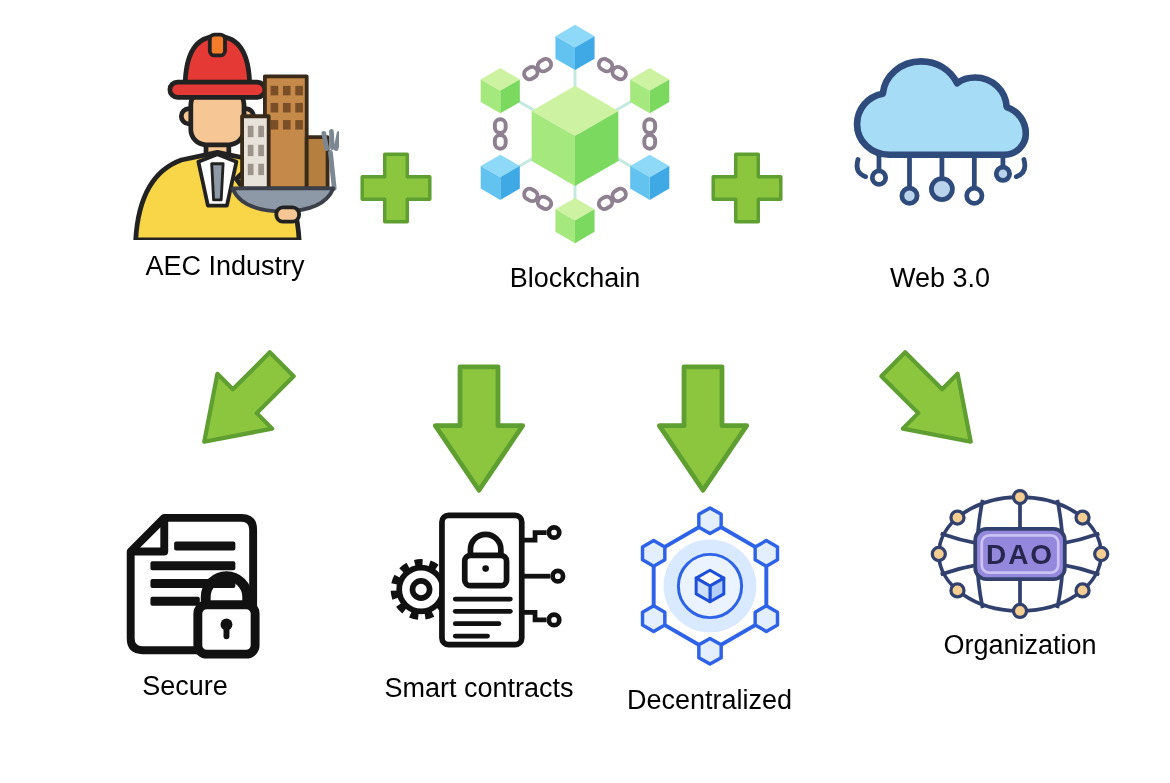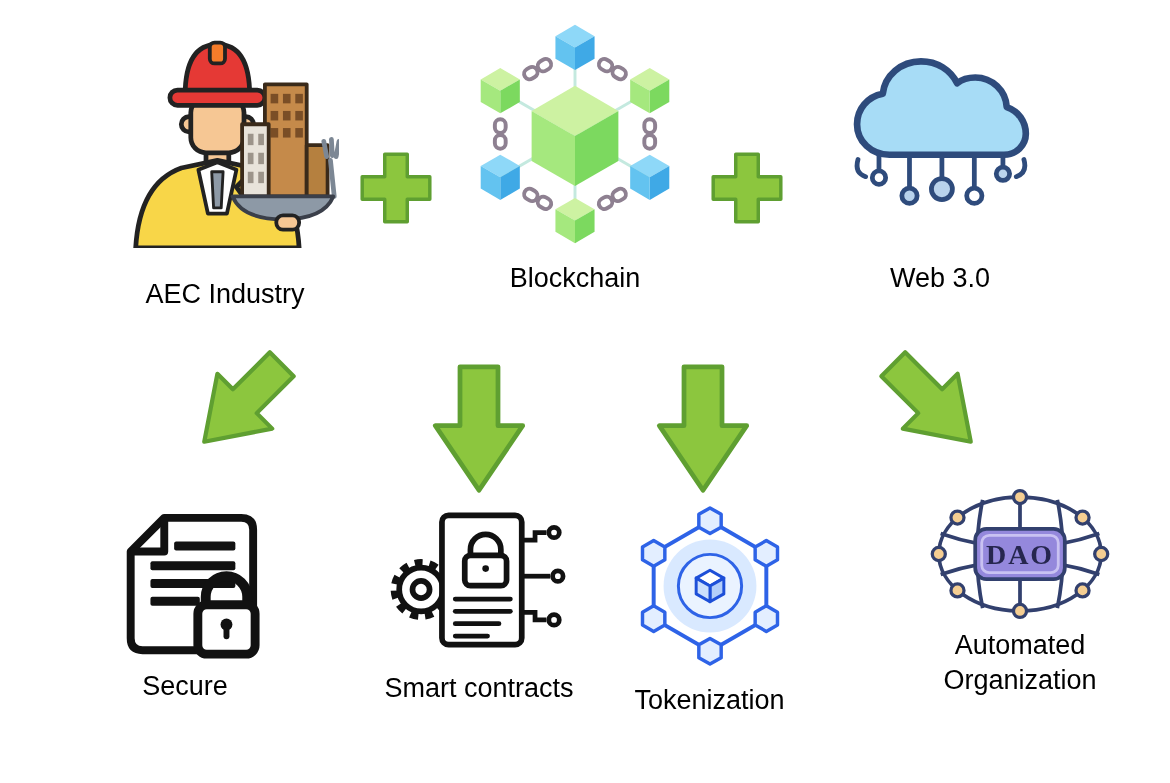--- a/index.html
+++ b/index.html
@@ -1,25 +1,25 @@
 <!DOCTYPE html>
 <html style="--arrow-fill: #8CC63E; --arrow-stroke: #5F9F31; --blockchain-blue: #63C3F0; --blockchain-green: #A5E87E; --chain-gray: #8E8091; --cloud-fill: #A7DCF6; --cloud-stroke: #2E4B7C; --token-blue: #2E63E7; --dao-badge-fill: #9488DC; --dao-node-fill: #F5CE92; --outline-black: #111111;"><head>
 <meta charset="utf-8">
 <style>
   html,body{margin:0;padding:0;background:#fff;}
   .diagram{
     position:relative;width:1170px;height:783px;background:#fff;overflow:hidden;
     font-family:"Liberation Sans","DejaVu Sans",sans-serif;color:#000;
   }
   .node{position:absolute;display:flex;flex-direction:column;align-items:center;}
-  .iconbox{display:flex;align-items:flex-end;justify-content:center;width:100%;font-family:Liberation Serif, serif;}
+  .iconbox{display:flex;align-items:flex-end;justify-content:center;width:100%;}
   .label{font-size:27px;line-height:36px;text-align:center;white-space:nowrap;}
   .label div{white-space:nowrap;}
   
-  #node-aec{left:95px;top:8px;width:260px;gap:20px;}
+  #node-aec{left:95px;top:0;width:260px;}
   #node-aec .iconbox{height:240px;}
   #node-blockchain{left:450px;top:8px;width:250px;justify-content:center;}
   #node-blockchain .iconbox{height:244px;}
   #node-web3{left:825px;top:30px;width:230px;}
   #node-web3 .iconbox{height:222px;}
   #node-aec .label,#node-blockchain .label,#node-web3 .label{margin-top:8px;}
   
   .plus{position:absolute;width:78px;height:78px;}
   #plus-1{left:357px;top:149px;}
   #plus-2{left:708px;top:149px;}
@@ -296,21 +296,21 @@
           <path transform="translate(85 19)" d="M0 -13 L11.3 -6.5 L11.3 6.5 L0 13 L-11.3 6.5 L-11.3 -6.5 Z"></path>
           <path transform="translate(142 52)" d="M0 -13 L11.3 -6.5 L11.3 6.5 L0 13 L-11.3 6.5 L-11.3 -6.5 Z"></path>
           <path transform="translate(142 118)" d="M0 -13 L11.3 -6.5 L11.3 6.5 L0 13 L-11.3 6.5 L-11.3 -6.5 Z"></path>
           <path transform="translate(85 151)" d="M0 -13 L11.3 -6.5 L11.3 6.5 L0 13 L-11.3 6.5 L-11.3 -6.5 Z"></path>
           <path transform="translate(28 118)" d="M0 -13 L11.3 -6.5 L11.3 6.5 L0 13 L-11.3 6.5 L-11.3 -6.5 Z"></path>
           <path transform="translate(28 52)" d="M0 -13 L11.3 -6.5 L11.3 6.5 L0 13 L-11.3 6.5 L-11.3 -6.5 Z"></path>
         </g>
       </svg>
     </div>
     <div class="label">
-      <div>Tokenization</div>
+      <div>Decentralized</div>
     </div>
   </div>
 
   <div class="node" id="node-dao">
     <div class="iconbox">
       <svg width="212" height="140" viewBox="0 0 200 150">
         <g fill="none" stroke="#32406E" stroke-width="4">
           <ellipse cx="100" cy="75" rx="87" ry="61"></ellipse>
           <path d="M15 53 Q100 83 185 53"></path>
           <path d="M15 97 Q100 67 185 97"></path>
@@ -327,18 +327,17 @@
           <circle cx="13" cy="75" r="7"></circle>
             <circle cx="187" cy="75" r="7"></circle>
           <circle cx="33" cy="36" r="7"></circle>
             <circle cx="167" cy="36" r="7"></circle>
           <circle cx="33" cy="114" r="7"></circle>
             <circle cx="167" cy="114" r="7"></circle>
         </g>
       </svg>
     </div>
     <div class="label">
-      <div>Automated</div>
       <div>Organization</div>
     </div>
   </div>
 
 </div>
 
 </body></html>

